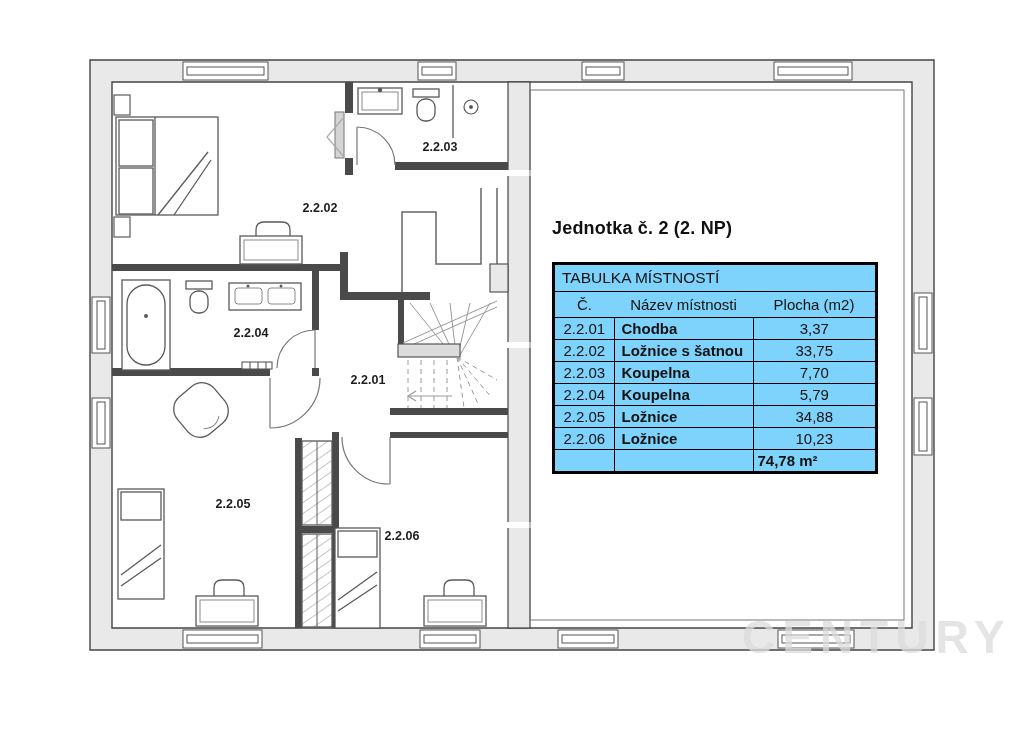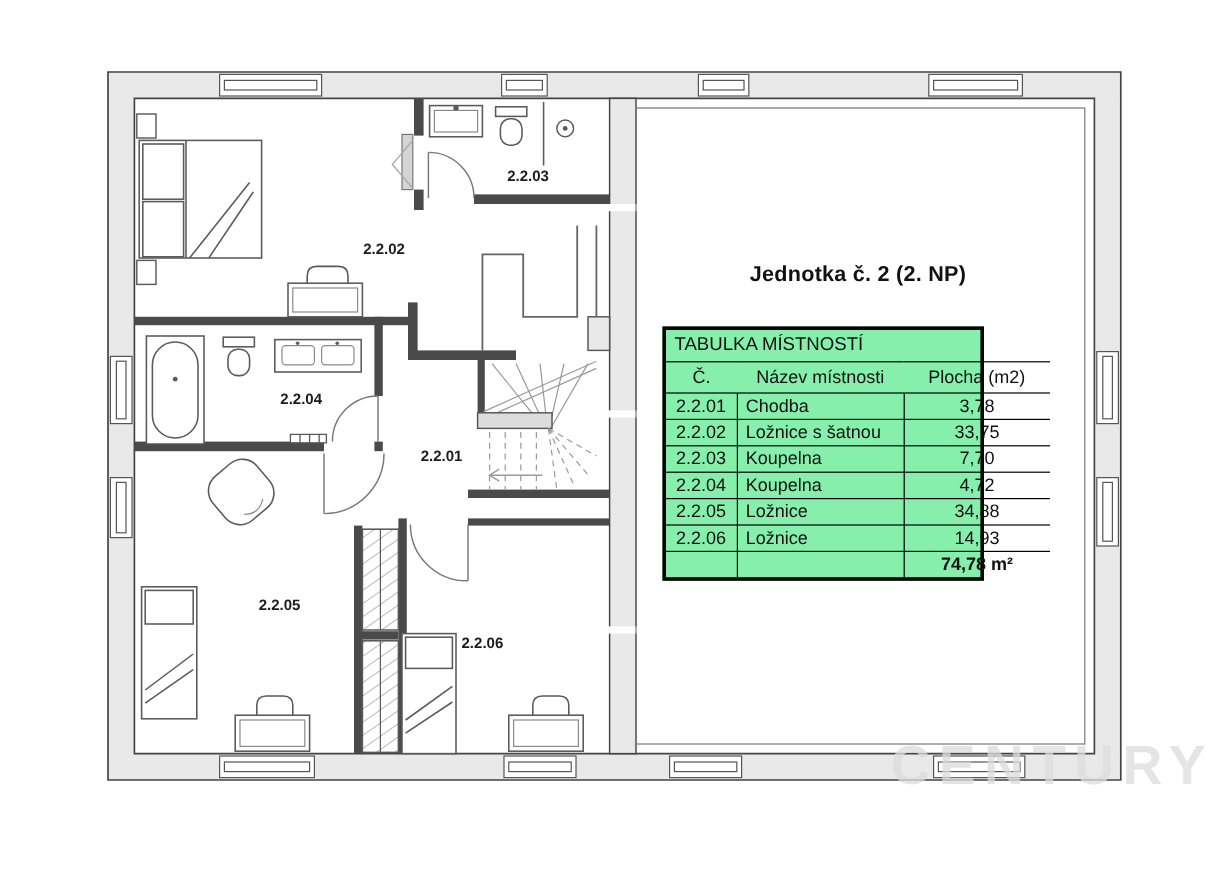--- a/index.html
+++ b/index.html
@@ -1,34 +1,34 @@
 <!DOCTYPE html>
 <html><head>
 <meta charset="utf-8">
 <style>
   html,body{margin:0;padding:0;background:#fff;}
   #stage{position:relative;width:1024px;height:733px;background:#ffffff;overflow:hidden;
          font-family:"Liberation Sans",sans-serif;}
   #plan-svg{position:absolute;left:0;top:0;}
   .room-label{font-family:"Liberation Sans",sans-serif;font-size:12.5px;font-weight:bold;fill:#1c1c1c;}
-  #unit-title{position:absolute;left:552px;top:218px;width:326px;text-align:center;
+  #unit-title{position:absolute;left:552px;top:218px;width:326px;text-align:left;
               font-size:18px;font-weight:bold;color:#111;letter-spacing:.2px;}
-  #room-table-wrap{position:absolute;left:552px;top:272px;width:268px;background:#86efac;
+  #room-table-wrap{position:absolute;left:552px;top:262px;width:326px;background:#7dd3fc;
                    border:3px solid #000;box-sizing:border-box;}
   #room-table{border-collapse:collapse;width:100%;font-size:15px;color:#111;table-layout:fixed;}
   #room-table td{padding:0 4px;height:21px;line-height:20px;overflow:hidden;white-space:nowrap;}
   #room-table .cap td{height:26px;font-size:15.5px;border-bottom:1px solid #000;padding-left:7px;}
   #room-table .hdr td{height:25px;text-align:center;border-bottom:1px solid #000;}
   #room-table .row td{border-bottom:1px solid #000;}
   #room-table .row td:nth-child(1){text-align:center;border-right:1px solid #000;}
-  #room-table .row td:nth-child(2){text-align:left;padding-left:7px;border-right:1px solid #000;}
+  #room-table .row td:nth-child(2){text-align:left;padding-left:7px;border-right:1px solid #000;font-weight:bold;}
   #room-table .row td:nth-child(3){text-align:center;}
   #room-table .tot td:nth-child(1){border-right:1px solid #000;}
   #room-table .tot td:nth-child(2){border-right:1px solid #000;}
-  #room-table .tot td:nth-child(3){text-align:center;font-weight:bold;margin-left:20px;}
+  #room-table .tot td:nth-child(3){text-align:left;font-weight:bold;margin-left:20px;}
   #room-table col.c1{width:59px;} #room-table col.c2{width:139px;} #room-table col.c3{width:122px;}
   #watermark{position:absolute;left:742px;top:610px;font-size:46px;font-weight:bold;
              color:#dcdcdc;opacity:.75;letter-spacing:7px;white-space:nowrap;pointer-events:none;}
 </style>
 </head>
 <body>
 
 <div id="stage">
 
 <svg id="plan-svg" width="1024" height="733" viewBox="0 0 1024 733">
@@ -264,46 +264,46 @@
             <td colspan="3">TABULKA MÍSTNOSTÍ</td>
           </tr>
     <tr class="hdr">
       <td>Č.</td>
       <td>Název místnosti</td>
       <td>Plocha (m2)</td>
     </tr>
     <tr class="row">
       <td>2.2.01</td>
       <td>Chodba</td>
-      <td>3,78</td>
+      <td>3,37</td>
     </tr>
     <tr class="row">
       <td>2.2.02</td>
       <td>Ložnice s šatnou</td>
       <td>33,75</td>
     </tr>
     <tr class="row">
       <td>2.2.03</td>
       <td>Koupelna</td>
       <td>7,70</td>
     </tr>
     <tr class="row">
       <td>2.2.04</td>
       <td>Koupelna</td>
-      <td>4,72</td>
+      <td>5,79</td>
     </tr>
     <tr class="row">
       <td>2.2.05</td>
       <td>Ložnice</td>
       <td>34,88</td>
     </tr>
     <tr class="row">
       <td>2.2.06</td>
       <td>Ložnice</td>
-      <td>14,93</td>
+      <td>10,23</td>
     </tr>
     <tr class="tot">
       <td></td>
             <td></td>
       <td>74,78 m²</td>
     </tr>
   </tbody>
       </table>
 </div>
 

